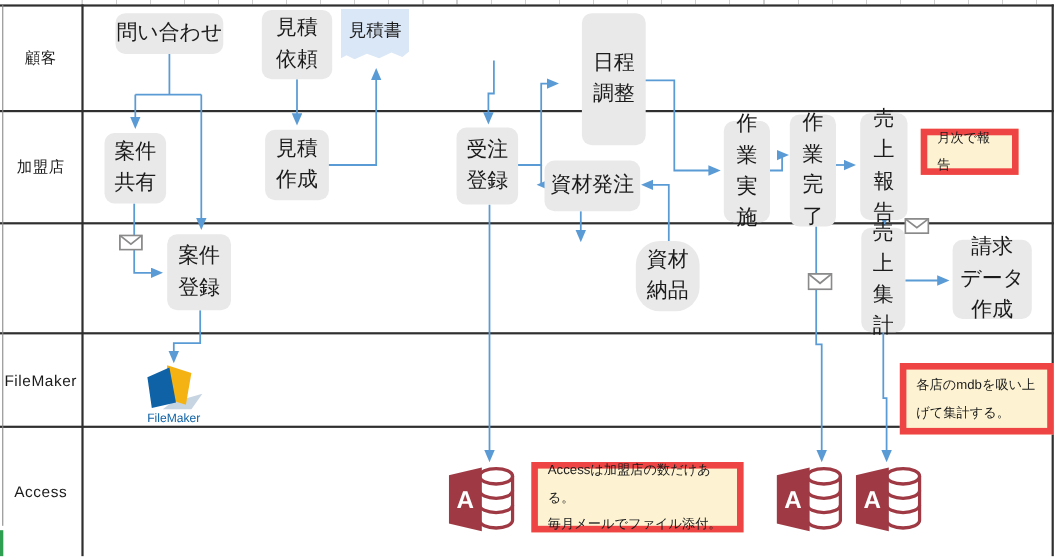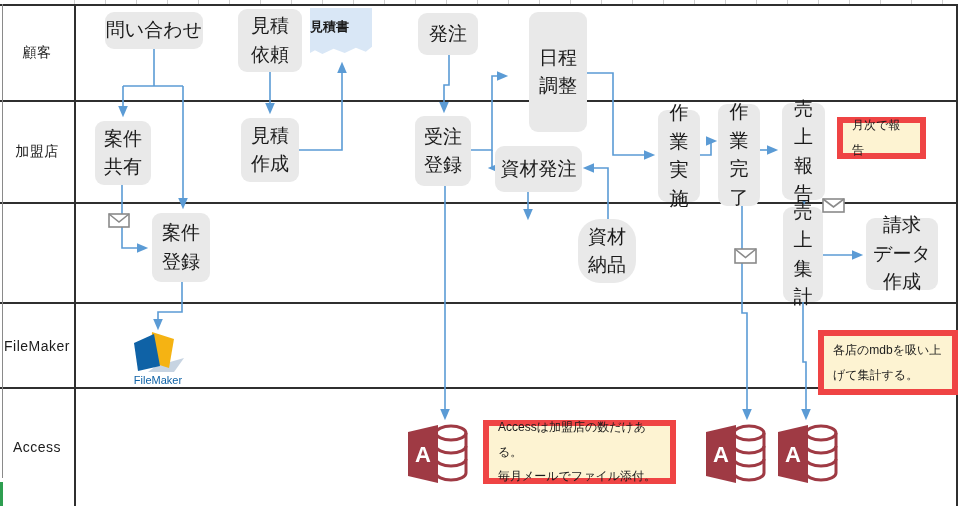--- a/index.html
+++ b/index.html
@@ -7,22 +7,22 @@
          font-family:"Liberation Sans","DejaVu Sans",sans-serif;color:#1b1b1b;}
   .hline{position:absolute;height:2px;background:#2f2f2f;}
   .vline{position:absolute;width:2px;background:#2f2f2f;}
   .ticks{position:absolute;left:74px;top:0;width:884px;height:4px;
          background:repeating-linear-gradient(90deg,#c4c4c4 0 1px,transparent 1px 31px);opacity:.8;}
   .lane-label{position:absolute;left:0;width:74px;display:flex;align-items:center;justify-content:center;
               font-size:14px;letter-spacing:.5px;}
   .node{position:absolute;background:#e9e9e9;border-radius:9px;display:flex;align-items:center;
         justify-content:center;text-align:center;font-size:19px;line-height:1.5;z-index:3;}
   .node span{white-space:pre-line;}
-  .doc{position:absolute;background:#d9e7f6;display:flex;font-size:13px;z-index:3;
-       clip-path:polygon(0 0,100% 0,100% 76%,90% 86%,74% 78%,56% 88%,38% 80%,20% 90%,8% 83%,0 88%);font-weight:bold;}
+  .doc{position:absolute;background:#d9e7f6;display:flex;justify-content:center;font-size:16px;z-index:3;
+       clip-path:polygon(0 0,100% 0,100% 76%,90% 86%,74% 78%,56% 88%,38% 80%,20% 90%,8% 83%,0 88%);}
   .doc span{margin-top:10px;}
   .note{position:absolute;background:#fdf3d2;border:6px solid #ef4444;font-size:12px;z-index:3;
         display:flex;align-items:center;line-height:2.05;}
   .note span{white-space:pre-line;padding:2px 9px;}
   .note.center{justify-content:center;}
   svg.wires{position:absolute;left:0;top:0;z-index:2;}
   .envelope{position:absolute;z-index:4;}
   .brand{position:absolute;z-index:3;}
   .greenstrip{position:absolute;left:0;top:482px;width:3px;height:24px;background:#2e9e50;}
   .edge-l{position:absolute;left:2px;top:4px;width:1px;height:474px;background:#8a8a8a;}
@@ -90,23 +90,20 @@
   <div class="node" style="left:105px;top:12px;width:98px;height:37px;">
       <span>問い合わせ</span>
     </div>
   <div class="node" style="left:238px;top:9px;width:64px;height:63px;">
       <span>見積
 依頼</span>
     </div>
   <div class="doc" style="left:310px;top:8px;width:62px;height:51px;">
       <span>見積書</span>
     </div>
-  <div class="node" style="left:418px;top:13px;width:60px;height:42px;">
-      <span>発注</span>
-    </div>
   <div class="node" style="left:512px;top:12px;width:58px;height:120px;margin-left:17px;">
       <span>日程
 調整</span>
     </div>
   <div class="node" style="left:95px;top:121px;width:56px;height:64px;">
       <span>案件
 共有</span>
     </div>
   <div class="node" style="left:241px;top:118px;width:58px;height:64px;">
       <span>見積

